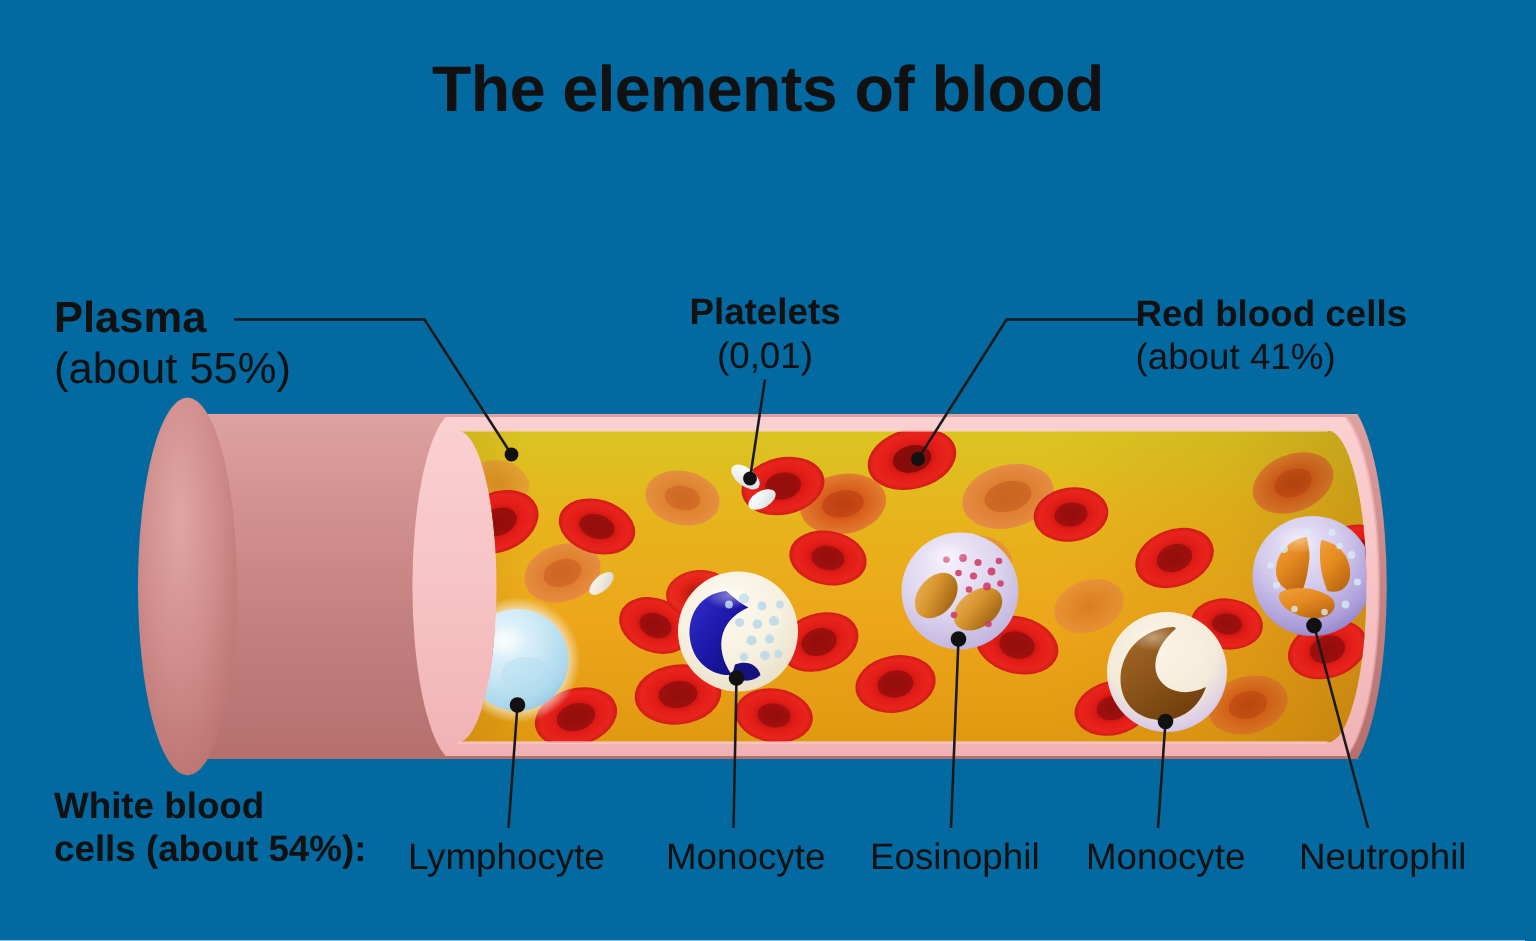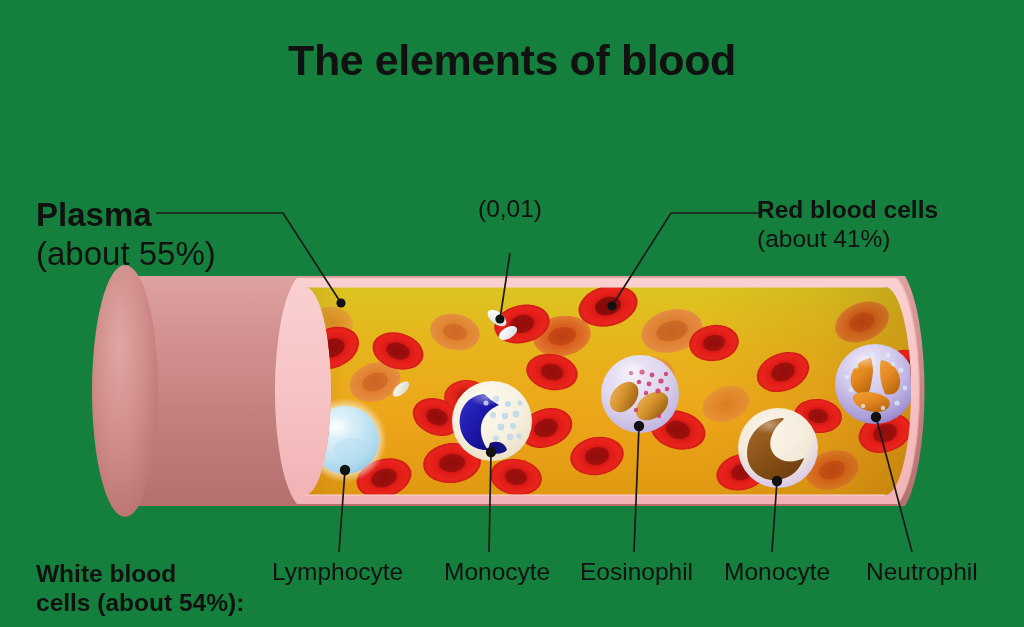--- a/index.html
+++ b/index.html
@@ -9,21 +9,21 @@
     background: #ffffff;
   }
   body {
     font-family: "Liberation Sans", sans-serif;
     color: #111111;
   }
   #stage {
     position: relative;
     width: 1024px;
     height: 627px;
-    background: #15803d;
+    background: #0369a1;
     overflow: hidden;
   }
   #diagram-svg {
     position: absolute;
     left: 0;
     top: 0;
     width: 1024px;
     height: 627px;
     display: block;
   }
@@ -39,24 +39,24 @@
 
   #title-text {
     left: 0;
     top: 35px;
     width: 1024px;
     text-align: center;
     font-size: 43px;
     font-weight: bold;
     letter-spacing: -0.4px;
   }
-  #plasma-label      { left: 36px;  top: 196px; font-size: 33px; text-align: left; }
+  #plasma-label      { left: 36px;  top: 196px; font-size: 29px; text-align: left; }
   #platelets-label   { left: 435px; top: 195px; font-size: 24.5px; text-align: center; width: 150px;}
   #rbc-label         { left: 757px; top: 196px; font-size: 24.5px; text-align: left; width: 235px;}
-  #wbc-label         { left: 36px;  top: 524px; font-size: 24.5px; text-align: left; margin-top: 36px; }
+  #wbc-label         { left: 36px;  top: 524px; font-size: 24.5px; text-align: left; }
 
   .cell-name {
     position: absolute;
     font-size: 24.5px;
     font-weight: normal;
     white-space: nowrap;
     color: #111111;
     text-align: center;
   }
   #name-lymphocyte { left: 272px; top: 558px; text-align: right; }
@@ -489,20 +489,21 @@
   </svg>
 
   <div class="lbl" id="title-text">The elements of blood</div>
 
   <div class="lbl" id="plasma-label">
     <div><span class="b">Plasma</span></div>
     <div><span class="r">(about 55%)</span></div>
   </div>
 
   <div class="lbl" id="platelets-label">
+    <div><span class="b">Platelets</span></div>
     <div><span class="r">(0,01)</span></div>
   </div>
 
   <div class="lbl" id="rbc-label">
     <div><span class="b">Red blood cells</span></div>
     <div><span class="r">(about 41%)</span></div>
   </div>
 
   <div class="lbl" id="wbc-label">
     <div><span class="b">White blood</span></div>

